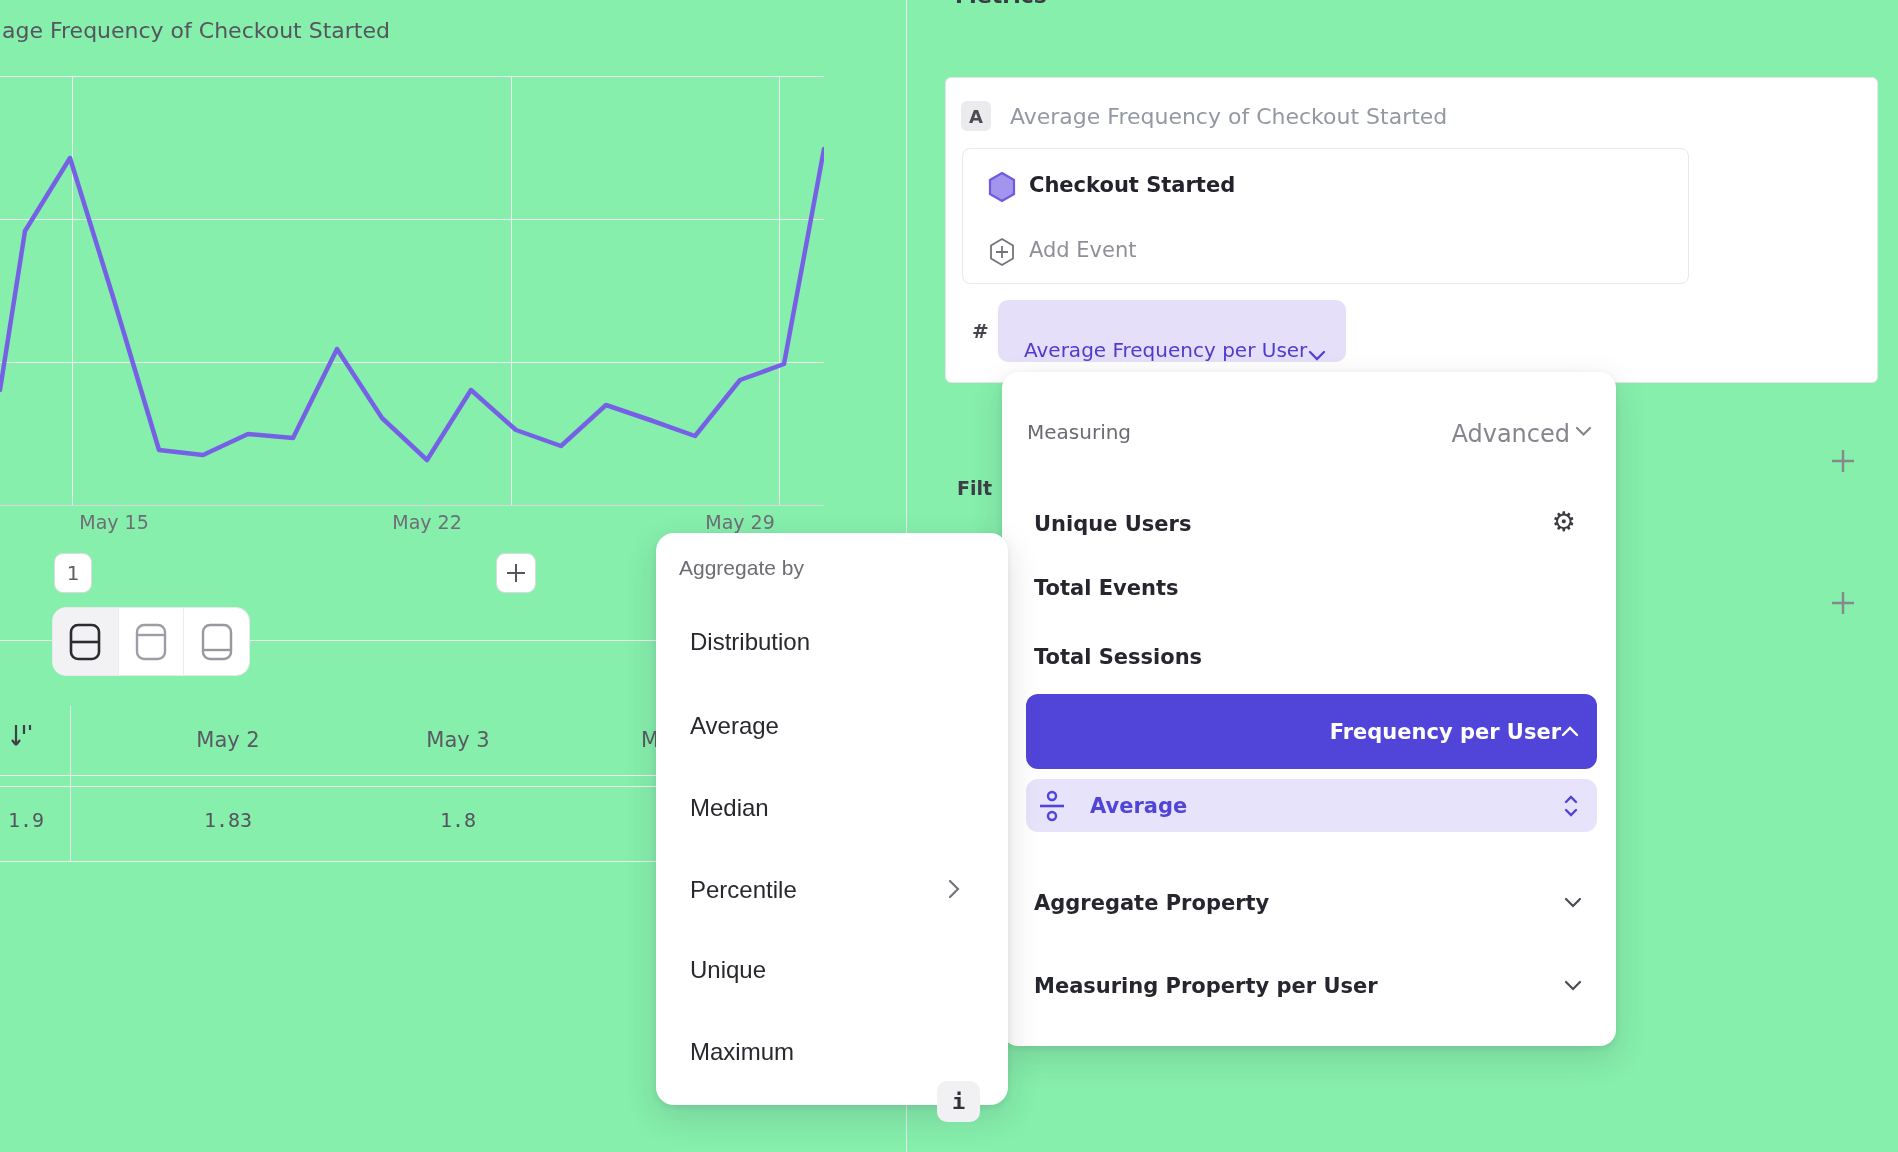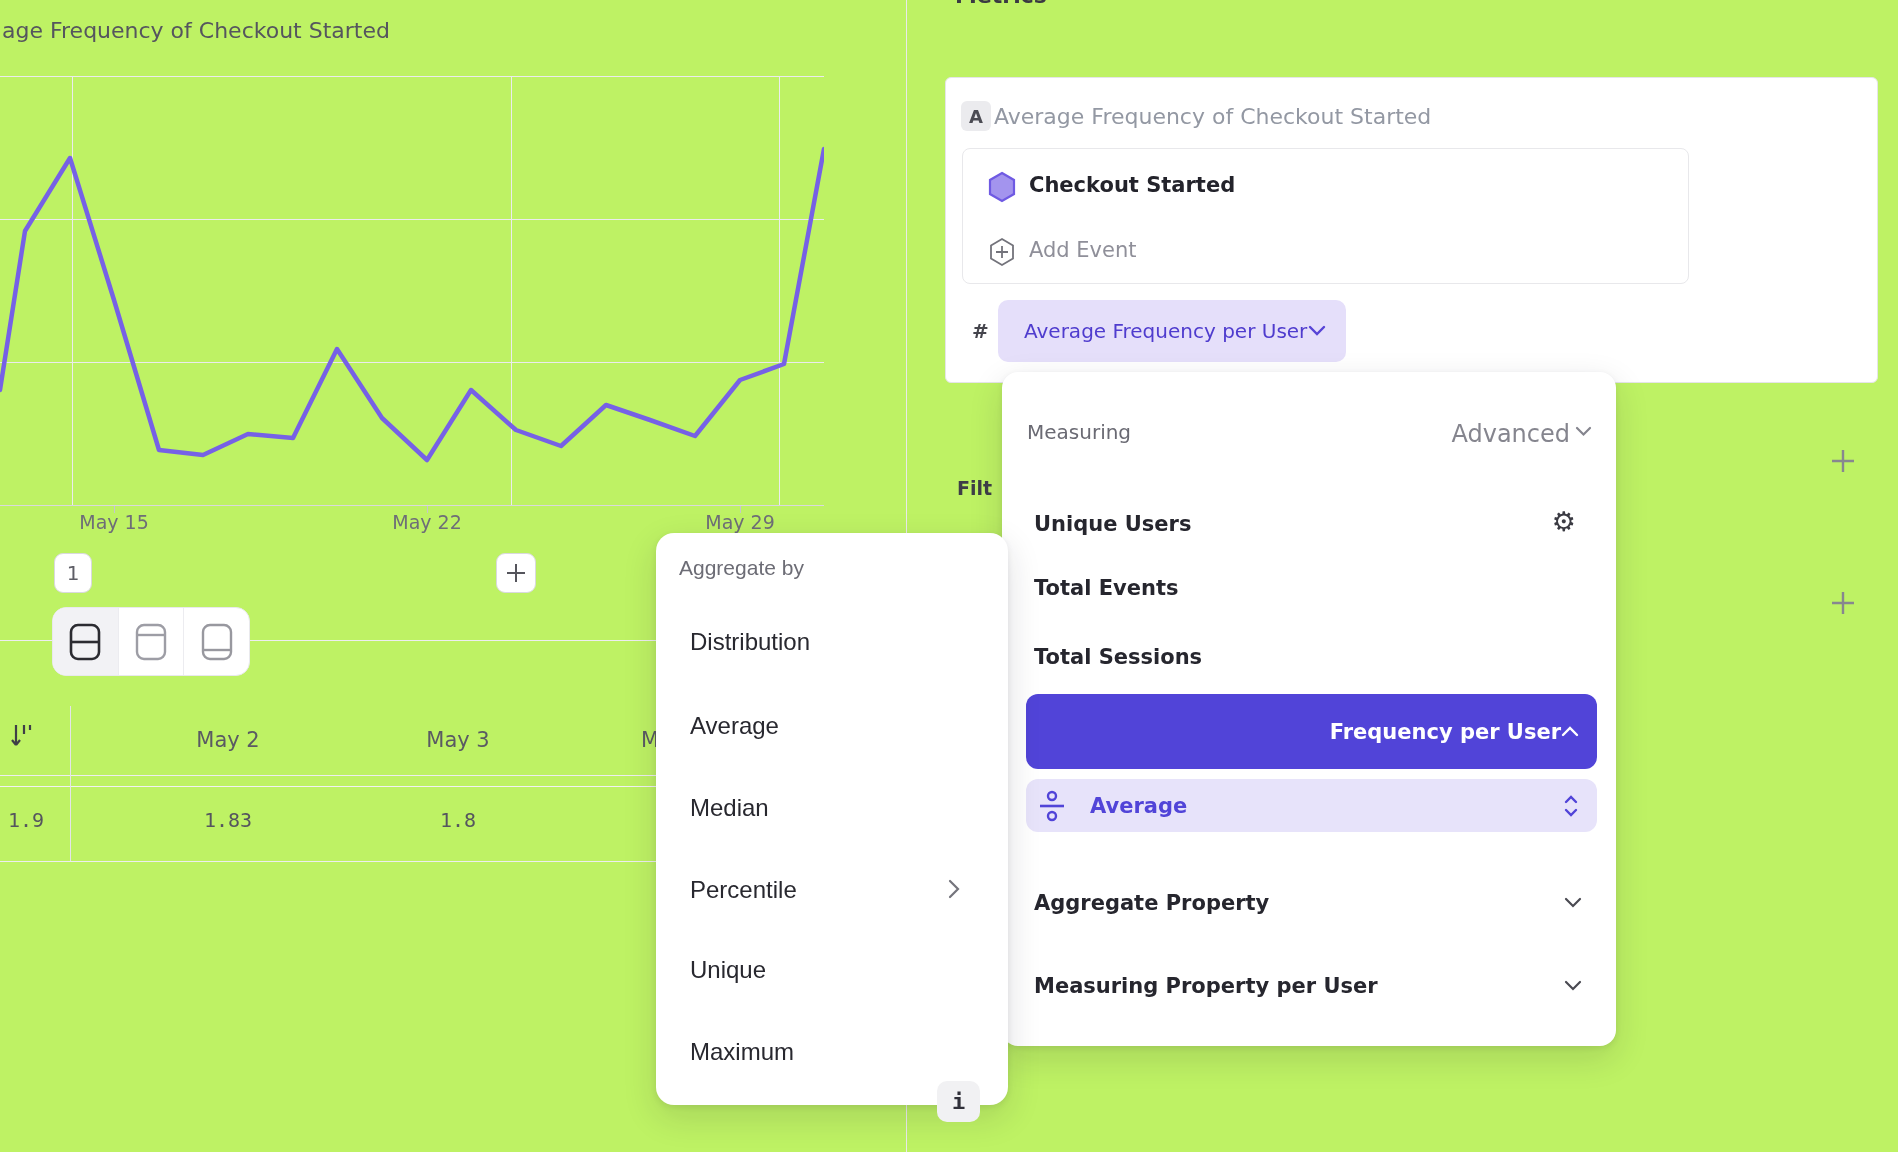--- a/index.html
+++ b/index.html
@@ -1,16 +1,16 @@
 <!DOCTYPE html>
 <html><head>
 <meta charset="utf-8">
 <style>
   html,body{margin:0;padding:0;background:#fff;}
-  #canvas{position:relative;width:1898px;height:1152px;overflow:hidden;background:#bef264;
+  #canvas{position:relative;width:1898px;height:1152px;overflow:hidden;background:#86efac;
           font-family:"DejaVu Sans",sans-serif;color:#2a2a32;}
   .abs{position:absolute;}
 
   
   .chart-title{left:2px;top:18px;font-size:22px;font-weight:500;color:#55555e;white-space:nowrap;}
   .gl-h{height:1px;background:#ebebee;left:0;width:824px;}
   .gl-v{width:1px;background:#ebebee;top:76px;height:429px;}
   .axis-x{left:0;top:505px;width:824px;height:1px;background:#d9d9dd;}
   .tick{width:1px;height:7px;background:#c6c6cc;top:506px;}
   .tick-label{top:511px;transform:translateX(-50%);font-size:19px;color:#6e6e77;white-space:nowrap;}
@@ -33,27 +33,27 @@
   .t-line{left:0;width:906px;height:1px;background:#ededf0;}
   .t-divider{left:70px;top:706px;width:1px;height:155px;background:#e4e4e8;}
 
   
   .v-divider{left:906px;top:0;width:1px;height:1152px;background:#e9e9eb;}
   .metrics-h{left:955px;top:-17px;font-size:22px;font-weight:700;color:#3a3a42;}
   .metric-card{left:945px;top:77px;width:933px;height:306px;border:1px solid #e5e5e8;border-radius:6px;
                background:#fff;box-sizing:border-box;}
   .a-badge{left:15px;top:23px;width:30px;height:30px;background:#ebebee;border-radius:6px;
            display:flex;align-items:center;justify-content:center;font-size:18px;font-weight:700;color:#4c4c54;}
-  .metric-title{left:48px;top:23px;height:30px;display:flex;align-items:center;font-size:22px;color:#9398a3;text-align:right;}
+  .metric-title{left:64px;top:23px;height:30px;display:flex;align-items:center;font-size:22px;color:#9398a3;text-align:right;}
   .event-card{left:16px;top:70px;width:727px;height:136px;border:1px solid #e8e8eb;border-radius:8px;box-sizing:border-box;}
   .event-label{left:66px;top:20px;height:32px;display:flex;align-items:center;font-size:21px;font-weight:600;color:#23232b;}
   .addevent-label{left:66px;top:86px;height:30px;display:flex;align-items:center;font-size:21px;color:#8f8f99;}
   .hash{left:26px;top:238px;height:30px;display:flex;align-items:center;font-size:20px;font-weight:600;color:#45454d;}
   .pill{left:52px;top:222px;width:348px;height:62px;background:#e5dffa;border-radius:10px;
-        display:flex;align-items:center;justify-content:space-between;padding:0 20px 0 26px;box-sizing:border-box;}
+        display:flex;align-items:flex-end;justify-content:space-between;padding:0 20px 0 26px;box-sizing:border-box;}
   .pill span{font-size:20px;font-weight:500;color:#4f3cce;white-space:nowrap;}
   .filters-label{left:957px;top:450px;height:28px;display:flex;align-items:center;
                  font-size:19px;font-weight:600;color:#3e3e47;z-index:1;margin-top:24px;}
   .panel-plus{width:30px;height:30px;display:flex;align-items:center;justify-content:center;}
 
   
   .dropdown{background:#fff;border-radius:16px;box-shadow:0 12px 34px rgba(25,25,40,.14),0 2px 6px rgba(25,25,40,.08);}
   #measuring-panel{left:1002px;top:372px;width:614px;height:674px;z-index:20;}
   #aggregate-panel{left:656px;top:533px;width:352px;height:572px;border-radius:18px;z-index:30;
                    font-family:"Liberation Sans",sans-serif;}

